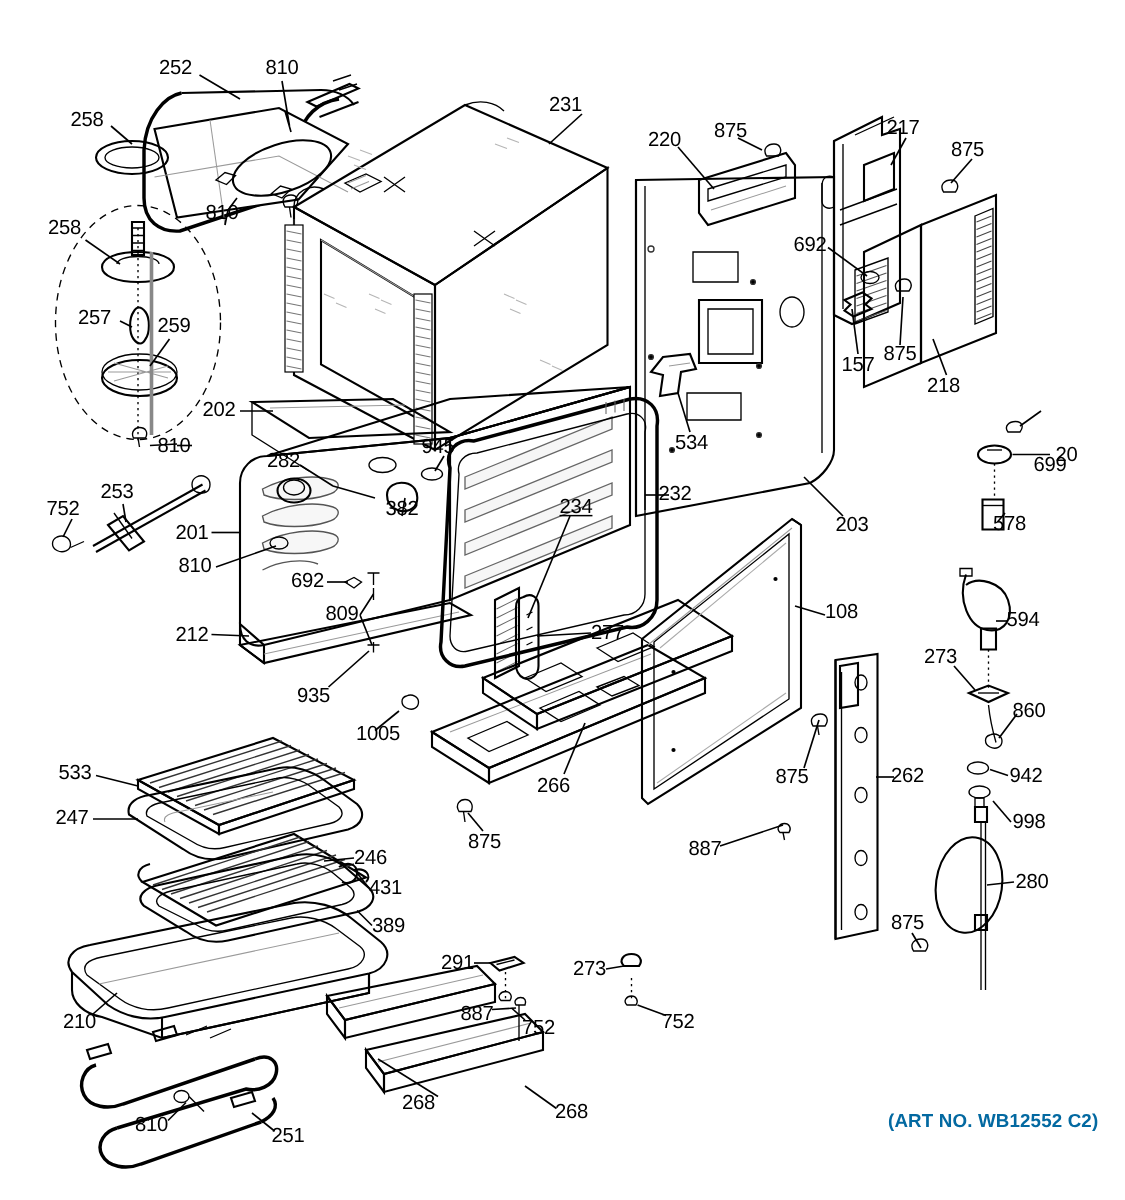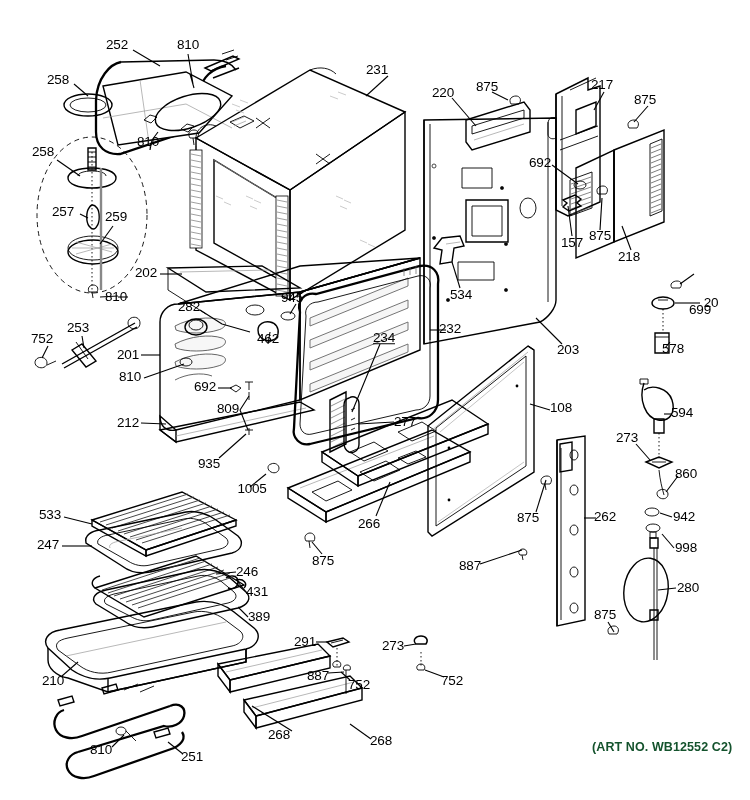--- a/index.html
+++ b/index.html
@@ -22,21 +22,21 @@
     white-space:nowrap;
     line-height:1;
     transform:translate(-50%,-50%);
     user-select:none;
   }
   .artno{
     position:absolute;
     font-family:"Liberation Sans", sans-serif;
     font-size:12.5px;
     font-weight:bold;
-    color:#14532d;
+    color:#0369a1;
     white-space:nowrap;
     letter-spacing:0.1px;
   }
   
   .ln{stroke:#000;fill:none;}
   .thin{stroke-width:0.9;}
   .med{stroke-width:1.4;}
   .thick{stroke-width:2.3;}
   .dash{stroke-dasharray:5 4;}
   .dot{stroke-dasharray:1.5 2.5;}
@@ -629,21 +629,21 @@
       <div class="callout" style="left: 600px; top: 236px;">875</div>
       <div class="callout" style="left: 629px; top: 257px;">218</div>
       <div class="callout" style="left: 700px; top: 274px; margin-top: 36px;">699</div>
       <div class="callout" style="left: 711px; top: 303px;">20</div>
       <div class="callout" style="left: 673px; top: 349px;">578</div>
       <div class="callout" style="left: 146px; top: 273px;">202</div>
       <div class="callout" style="left: 292px; top: 298px;">945</div>
       <div class="callout" style="left: 461px; top: 295px;">534</div>
       <div class="callout" style="left: 116px; top: 297px;">810</div>
       <div class="callout" style="left: 189px; top: 307px;">282</div>
-      <div class="callout" style="left: 268px; top: 339px;">462</div>
+      <div class="callout" style="left: 268px; top: 339px;">382</div>
       <div class="callout" style="left: 384px; top: 338px; text-decoration: underline;">234</div>
       <div class="callout" style="left: 450px; top: 329px;">232</div>
       <div class="callout" style="left: 568px; top: 350px;">203</div>
       <div class="callout" style="left: 78px; top: 328px;">253</div>
       <div class="callout" style="left: 42px; top: 339px;">752</div>
       <div class="callout" style="left: 128px; top: 355px;">201</div>
       <div class="callout" style="left: 130px; top: 377px;">810</div>
       <div class="callout" style="left: 205px; top: 387px;">692</div>
       <div class="callout" style="left: 228px; top: 409px;">809</div>
       <div class="callout" style="left: 405px; top: 422px;">277</div>

